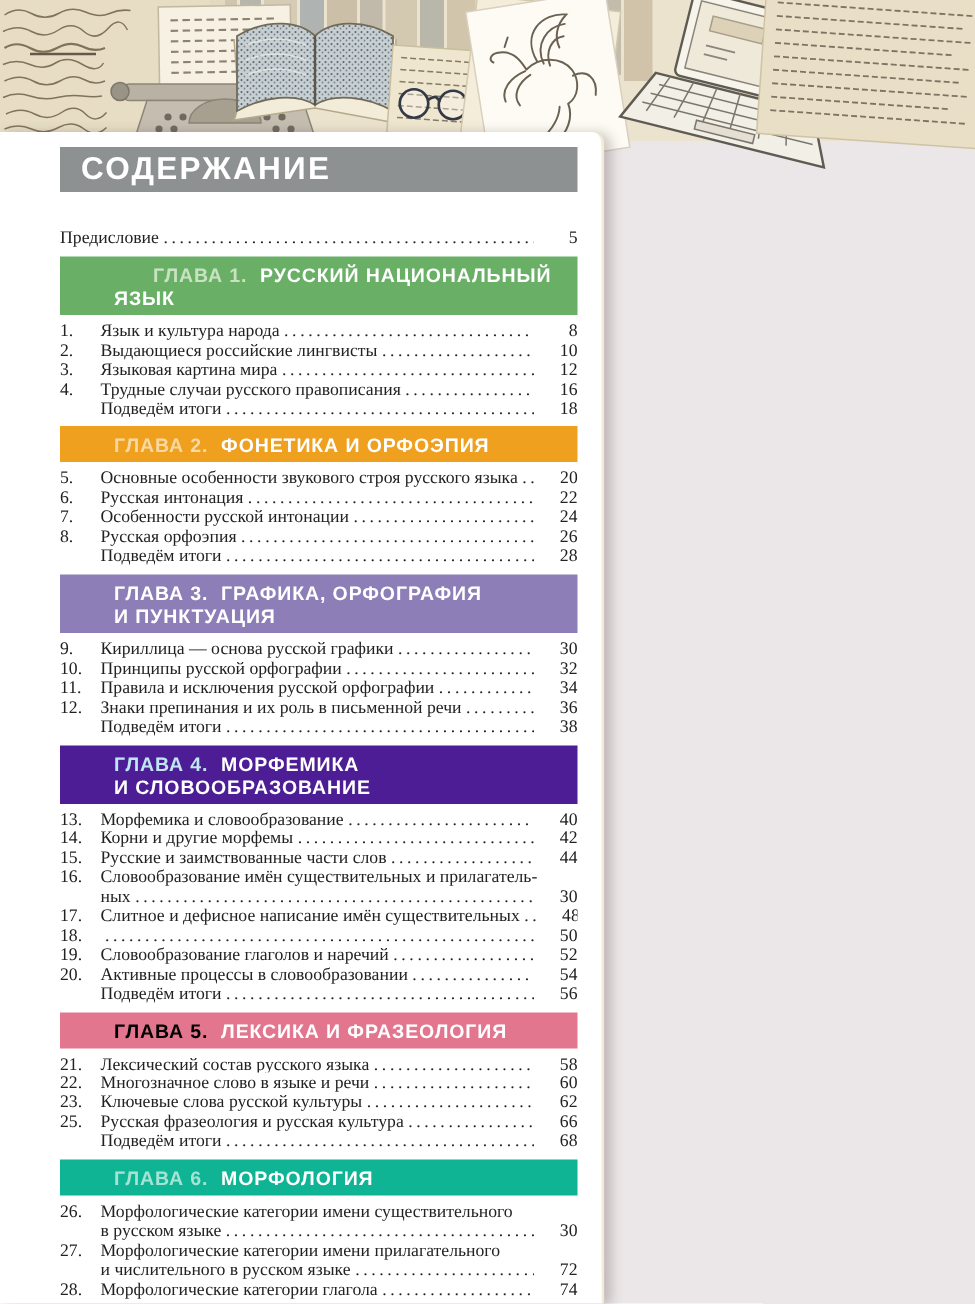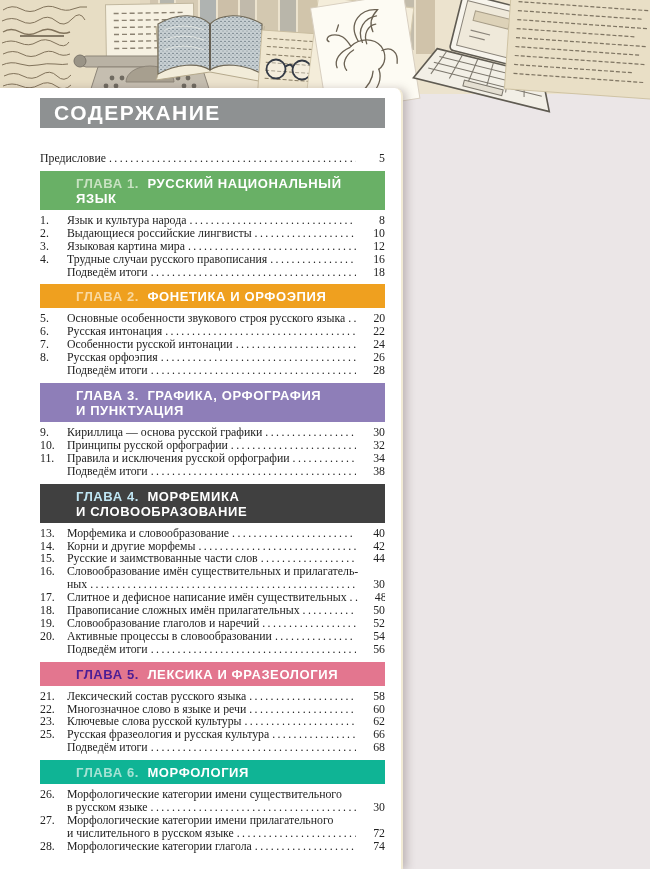--- a/index.html
+++ b/index.html
@@ -229,21 +229,21 @@
       <span>СОДЕРЖАНИЕ</span>
     </div>
 
     <div class="row preface">
       <span class="t">Предисловие</span>
       <span class="dots"></span>
       <span class="pg">5</span>
     </div>
 
     <div id="toc">
-        <div class="banner" style="background: rgb(105, 176, 102);"><span class="b-label" style="color: rgb(200, 226, 194);">ГЛАВА 1.</span>&nbsp; <span class="b-title">РУССКИЙ НАЦИОНАЛЬНЫЙ ЯЗЫК</span></div>
+        <div class="banner" style="background: rgb(105, 176, 102);"><span class="b-label" style="color: rgb(200, 226, 194); margin-left: 26px;">ГЛАВА 1.</span>&nbsp; <span class="b-title">РУССКИЙ НАЦИОНАЛЬНЫЙ ЯЗЫК</span></div>
         <div class="row">
           <span class="num">1.</span>
           <span class="t">Язык и культура народа</span>
           <span class="dots"></span>
           <span class="pg">8</span>
         </div>
         <div class="row">
           <span class="num">2.</span>
           <span class="t">Выдающиеся российские лингвисты</span>
           <span class="dots"></span>
@@ -312,26 +312,32 @@
           <span class="dots"></span>
           <span class="pg">32</span>
         </div>
         <div class="row">
           <span class="num">11.</span>
           <span class="t">Правила и исключения русской орфографии</span>
           <span class="dots"></span>
           <span class="pg">34</span>
         </div>
         <div class="row">
+          <span class="num">12.</span>
+          <span class="t">Знаки препинания и их роль в письменной речи</span>
+          <span class="dots"></span>
+          <span class="pg">36</span>
+        </div>
+        <div class="row">
           <span class="num"></span>
           <span class="t">Подведём итоги</span>
           <span class="dots"></span>
           <span class="pg">38</span>
         </div>
-        <div class="banner" style="background: #404040;"><span class="b-label" style="color: rgb(192, 230, 244);">ГЛАВА 4.</span>&nbsp; <span class="b-title">МОРФЕМИКА
+        <div class="banner" style="background: #4c1d95;"><span class="b-label" style="color: rgb(192, 230, 244);">ГЛАВА 4.</span>&nbsp; <span class="b-title">МОРФЕМИКА
 И СЛОВООБРАЗОВАНИЕ</span></div>
         <div class="row">
           <span class="num">13.</span>
           <span class="t">Морфемика и словообразование</span>
           <span class="dots"></span>
           <span class="pg">40</span>
         </div>
         <div class="row">
           <span class="num">14.</span>
           <span class="t">Корни и другие морфемы</span>
@@ -355,21 +361,20 @@
           <span class="pg">30</span>
         </div>
         <div class="row">
           <span class="num">17.</span>
           <span class="t">Слитное и дефисное написание имён существительных</span>
           <span class="dots"></span>
           <span class="pg">48</span>
         </div>
         <div class="row">
           <span class="num">18.</span>
-          <span class="t">Правописание сложных имён прилагательных</span>
           <span class="dots"></span>
           <span class="pg">50</span>
         </div>
         <div class="row">
           <span class="num">19.</span>
           <span class="t">Словообразование глаголов и наречий</span>
           <span class="dots"></span>
           <span class="pg">52</span>
         </div>
         <div class="row">
@@ -377,21 +382,21 @@
           <span class="t">Активные процессы в словообразовании</span>
           <span class="dots"></span>
           <span class="pg">54</span>
         </div>
         <div class="row">
           <span class="num"></span>
           <span class="t">Подведём итоги</span>
           <span class="dots"></span>
           <span class="pg">56</span>
         </div>
-        <div class="banner" style="background: rgb(227, 118, 143);"><span class="b-label" style="color: #4c1d95;">ГЛАВА 5.</span>&nbsp; <span class="b-title">ЛЕКСИКА И ФРАЗЕОЛОГИЯ</span></div>
+        <div class="banner" style="background: rgb(227, 118, 143);"><span class="b-label" style="color: #000000;">ГЛАВА 5.</span>&nbsp; <span class="b-title">ЛЕКСИКА И ФРАЗЕОЛОГИЯ</span></div>
         <div class="row">
           <span class="num">21.</span>
           <span class="t">Лексический состав русского языка</span>
           <span class="dots"></span>
           <span class="pg">58</span>
         </div>
         <div class="row">
           <span class="num">22.</span>
           <span class="t">Многозначное слово в языке и речи</span>
           <span class="dots"></span>

